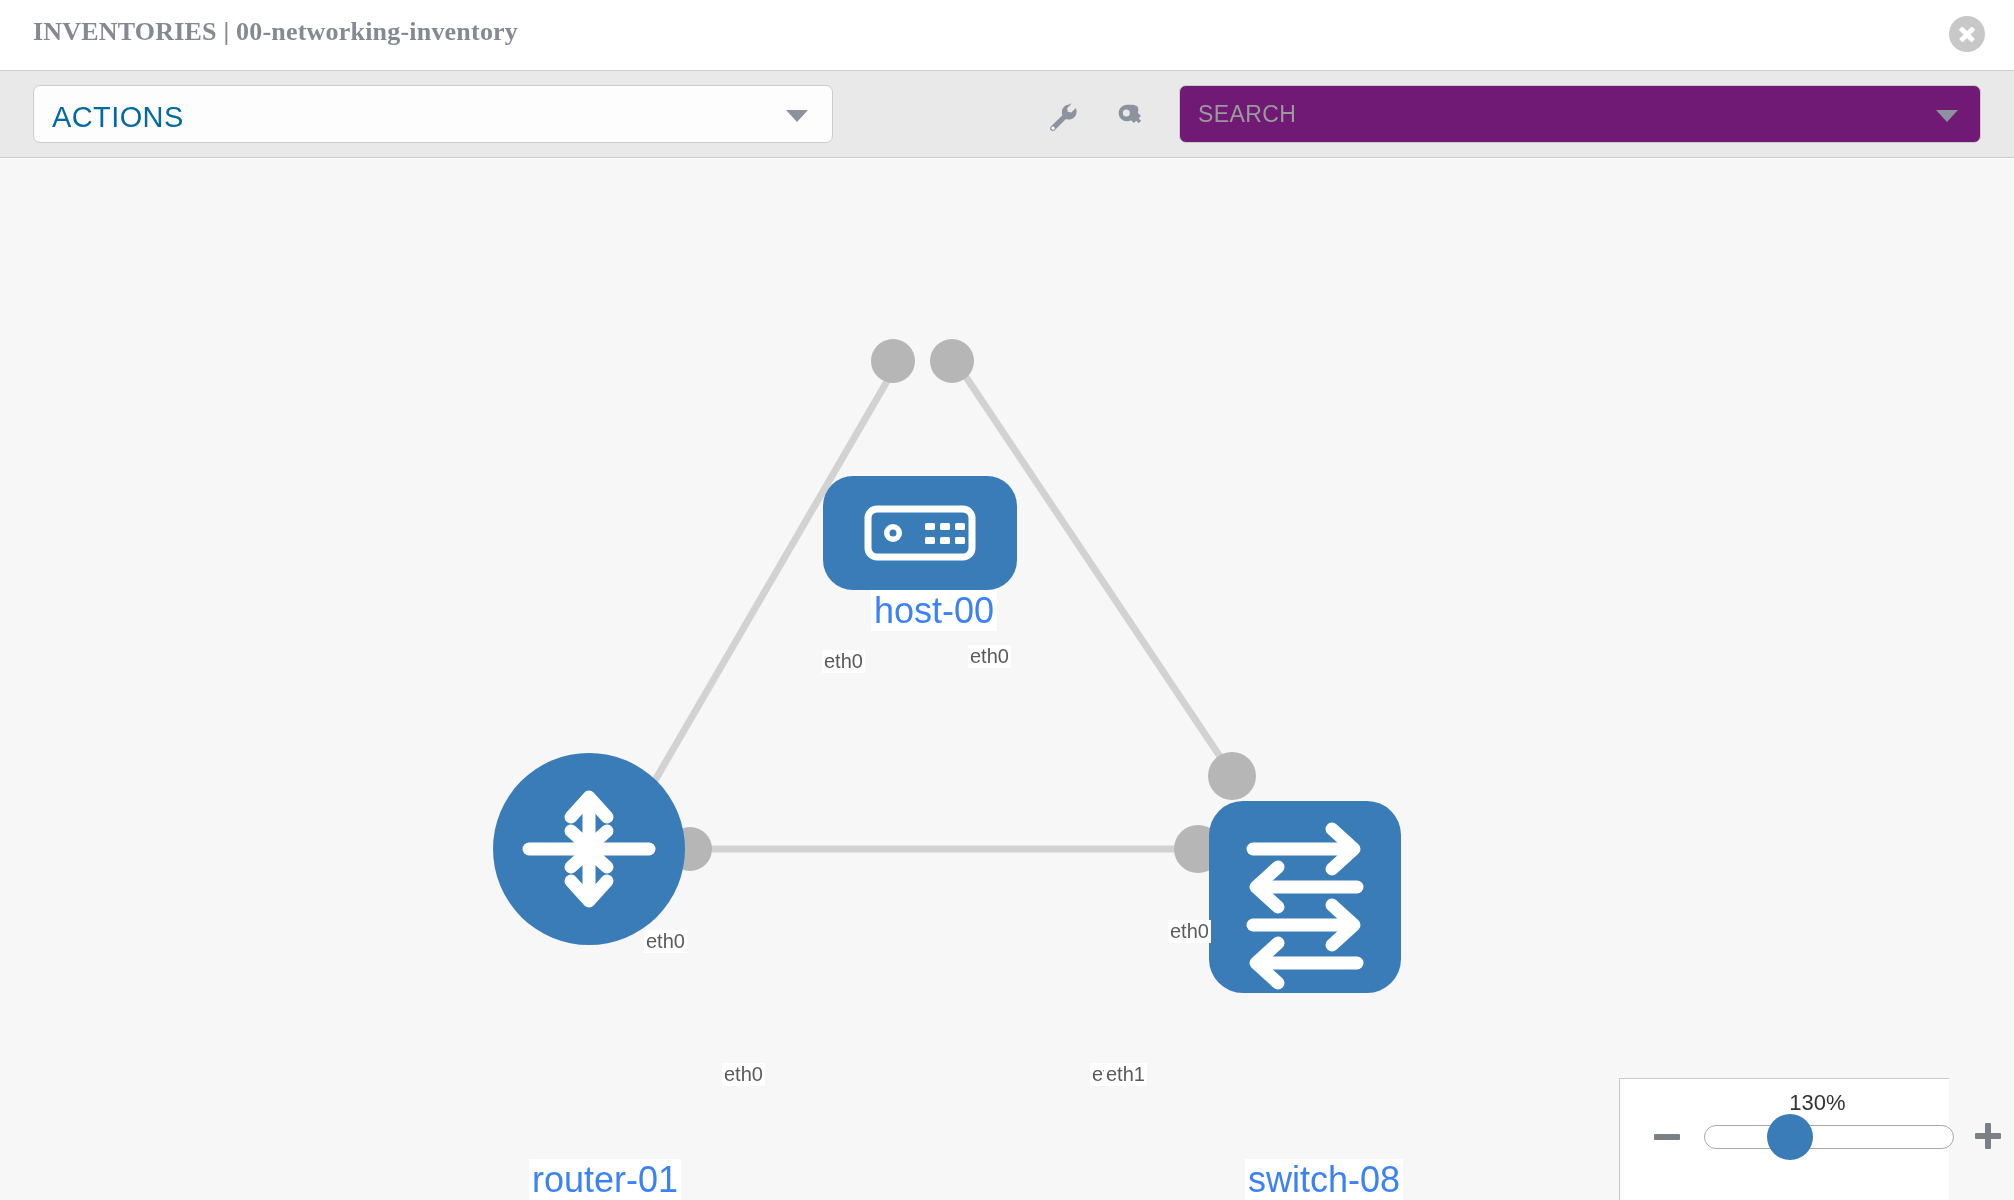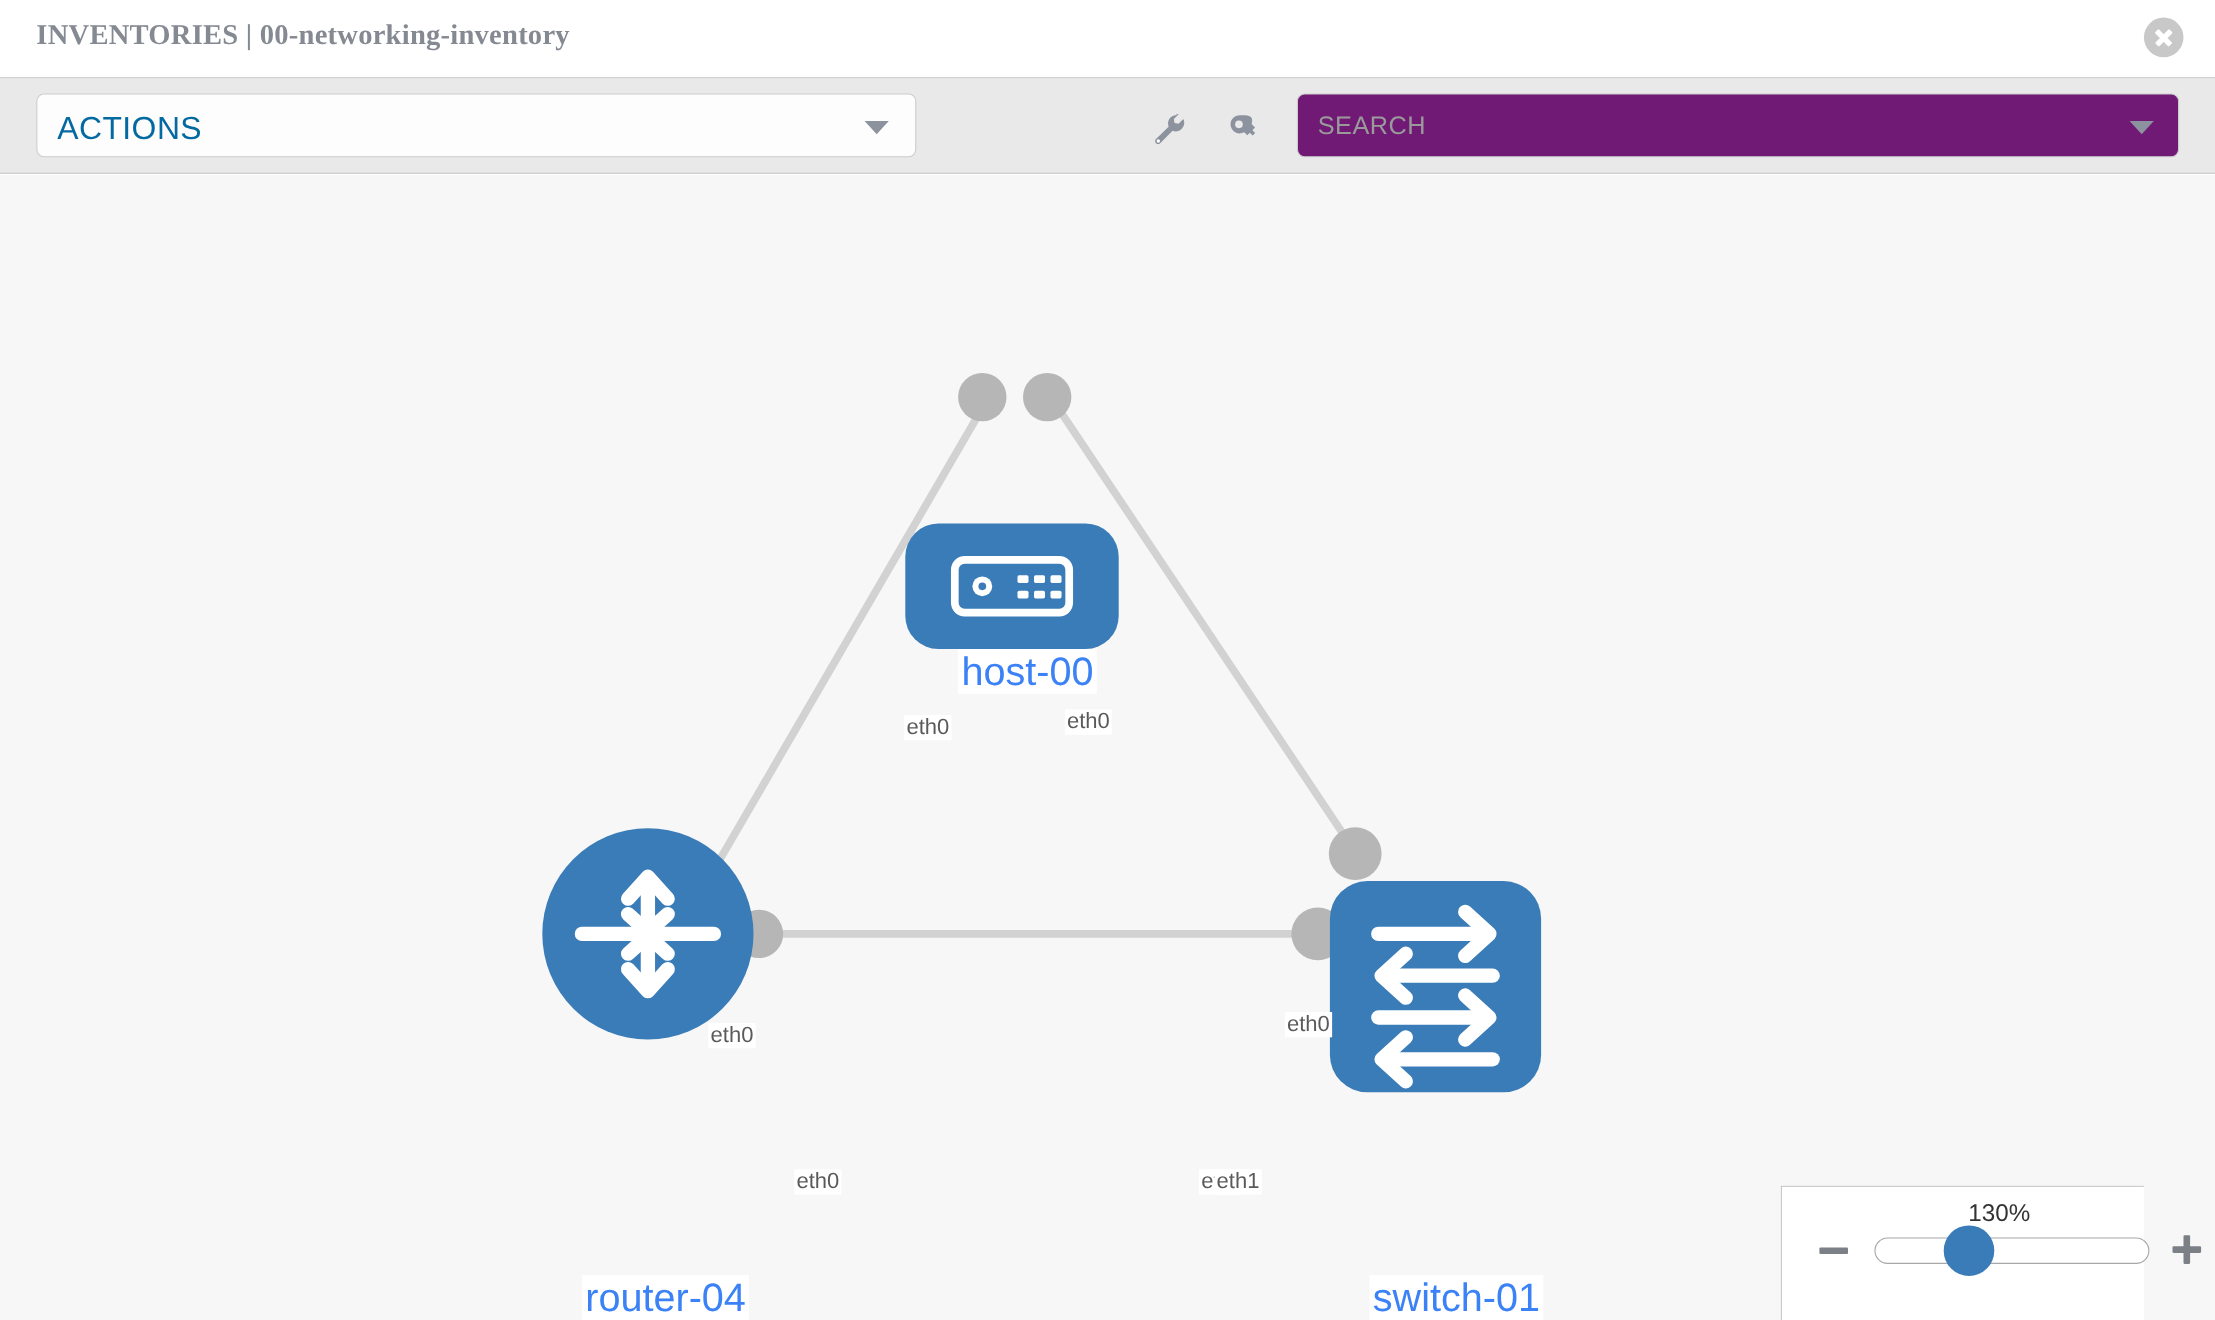--- a/index.html
+++ b/index.html
@@ -319,22 +319,22 @@
           <line x1="1253" y1="766" x2="1352" y2="766"></line>
           <polyline points="1332,746 1354,766 1332,786"></polyline>
 
           <line x1="1357" y1="804" x2="1258" y2="804"></line>
           <polyline points="1278,784 1256,804 1278,824"></polyline>
         </g>
       </g>
     </svg>
 
     <div class="node-label" style="left:871px; top:431px;">host-00</div>
-    <div class="node-label" style="left:529px; top:1000px;">router-04</div>
-    <div class="node-label" style="left:1245px; top:1000px;">switch-01</div>
+    <div class="node-label" style="left:529px; top:1000px;">router-01</div>
+    <div class="node-label" style="left:1245px; top:1000px;">switch-08</div>
 
     <div class="iface-label" style="left:822px; top:455px;">eth0</div>
     <div class="iface-label" style="left:968px; top:450px;">eth0</div>
 
     <div class="iface-label" style="left:644px; top:735px;">eth0</div>
     <div class="iface-label" style="left:1168px; top:725px;">eth0</div>
 
     <div class="iface-label" style="left:722px; top:868px;">eth0</div>
     <div class="iface-label" style="left:1090px; top:868px;">eth0</div>
     <div class="iface-label" style="left:1104px; top:868px;">eth1</div>

